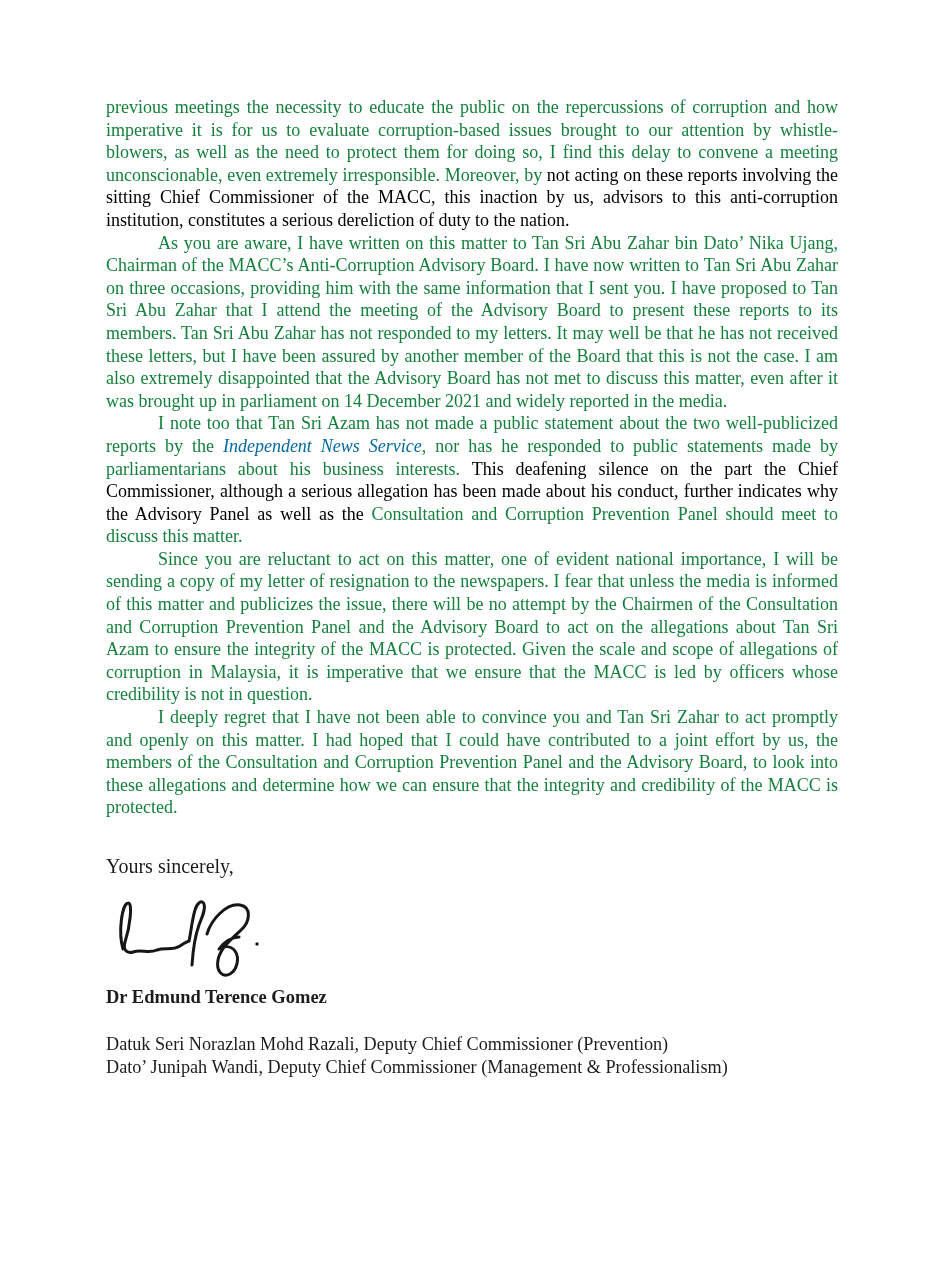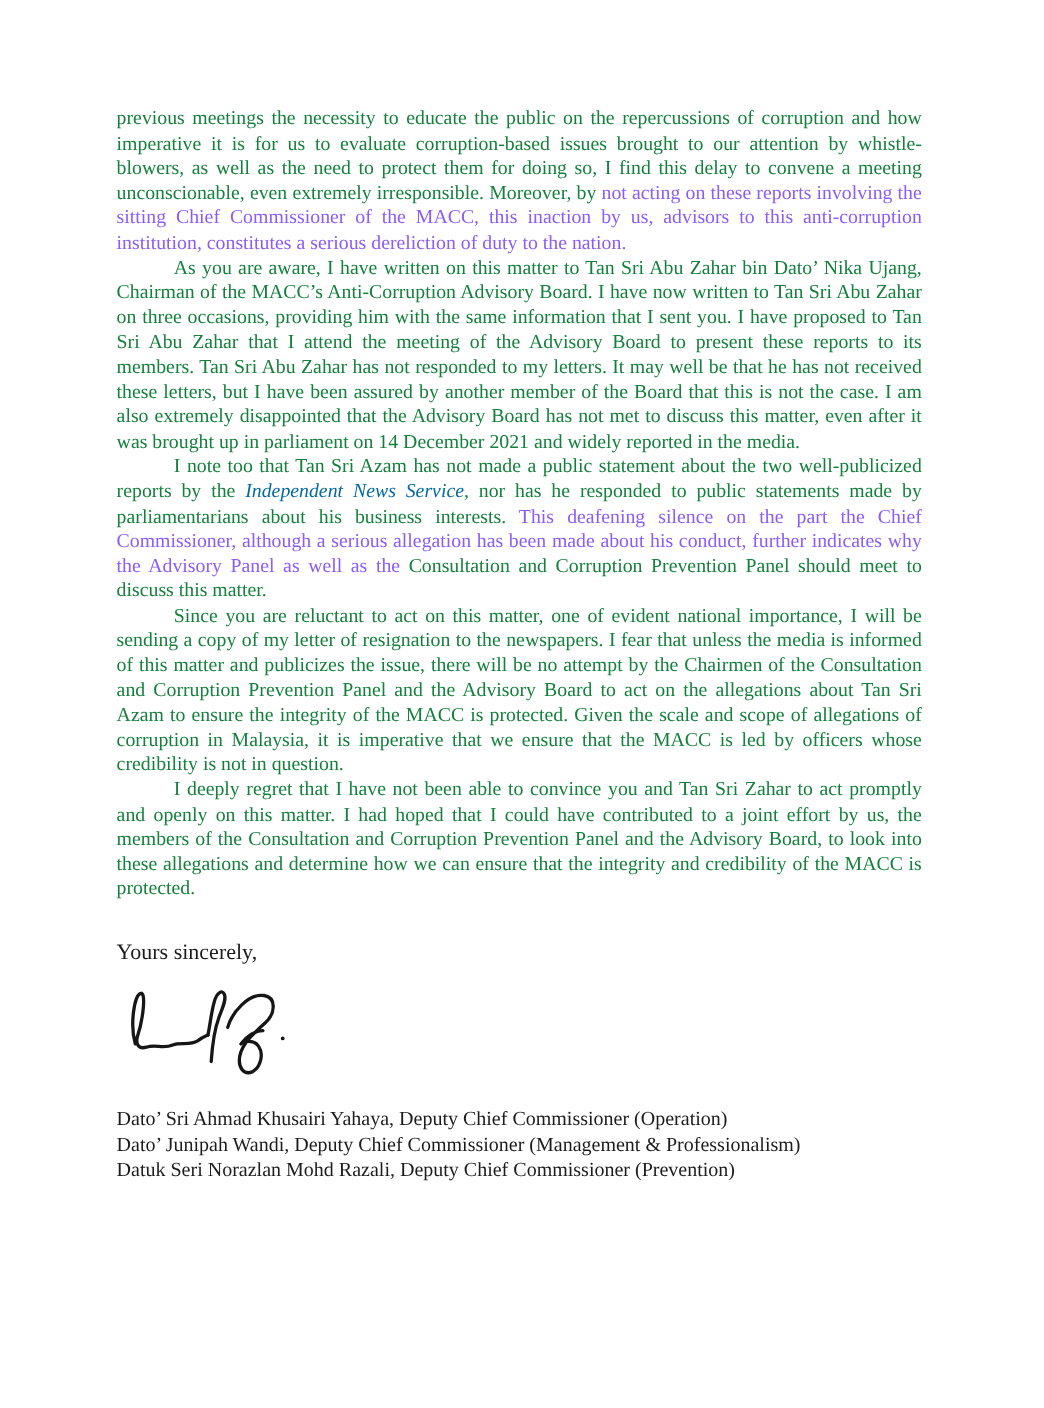--- a/index.html
+++ b/index.html
@@ -26,21 +26,21 @@
     padding: 0;
     font-size: 18px;
     line-height: 22.6px;
     text-align: justify;
     color: #1c1c1c;
   }
   .body-text p.indent {
     text-indent: 52px;
   }
   .body-text span.normal { color: #15803d; }
-  .body-text span.faded  { color: #8b5cf6; }
+  .body-text span.faded  { color: #000000; }
   .body-text span.italic { font-style: italic; color: #0369a1; }
   .closing {
     margin-top: 36px;
     font-size: 20px;
     line-height: 23px;
   }
   .sig-wrap {
     margin-top: 14px;
     margin-left: 8px;
     width: 195px;
@@ -84,21 +84,21 @@
 
   <div class="sig-wrap">
     <svg width="195" height="90" viewBox="0 0 195 90" fill="none" stroke="#161616" stroke-width="3" stroke-linecap="round" stroke-linejoin="round">
       <path d="M9,57 C4,40 8,12 14,11 C19,10 16,35 11,50 C9,57 12,62 19,60 C28,57 34,62 43,58 C51,55 58,59 66,54 C70,51 73,50 75,49"></path>
       <path d="M75,49 C77,40 78,28 81,18 C83,11 88,7 90,12 C92,17 88,25 85,33 C81,44 79,58 78,73"></path>
       <path d="M93,42 C97,28 112,11 126,13 C138,15 136,30 127,38 C116,48 106,57 104,68 C102,79 108,86 116,82 C123,78 126,66 121,59 C117,53 108,54 105,57 C110,50 118,45 125,45"></path>
       <circle cx="143" cy="52" r="1.7" fill="#161616" stroke="none"></circle>
     </svg>
   </div>
 
+  <div class="signer">Dr Edmund Terence Gomez</div>
 
 
   <div class="cc-list">
-      <div class="cc-line">Dato’ Sri Ahmad Khusairi Yahaya, Deputy Chief Commissioner (Operation)</div>
+      <div class="cc-line">Datuk Seri Norazlan Mohd Razali, Deputy Chief Commissioner (Prevention)</div>
       <div class="cc-line">Dato’ Junipah Wandi, Deputy Chief Commissioner (Management &amp; Professionalism)</div>
-      <div class="cc-line">Datuk Seri Norazlan Mohd Razali, Deputy Chief Commissioner (Prevention)</div>
     </div>
 
 </div>
 
 </body></html>

